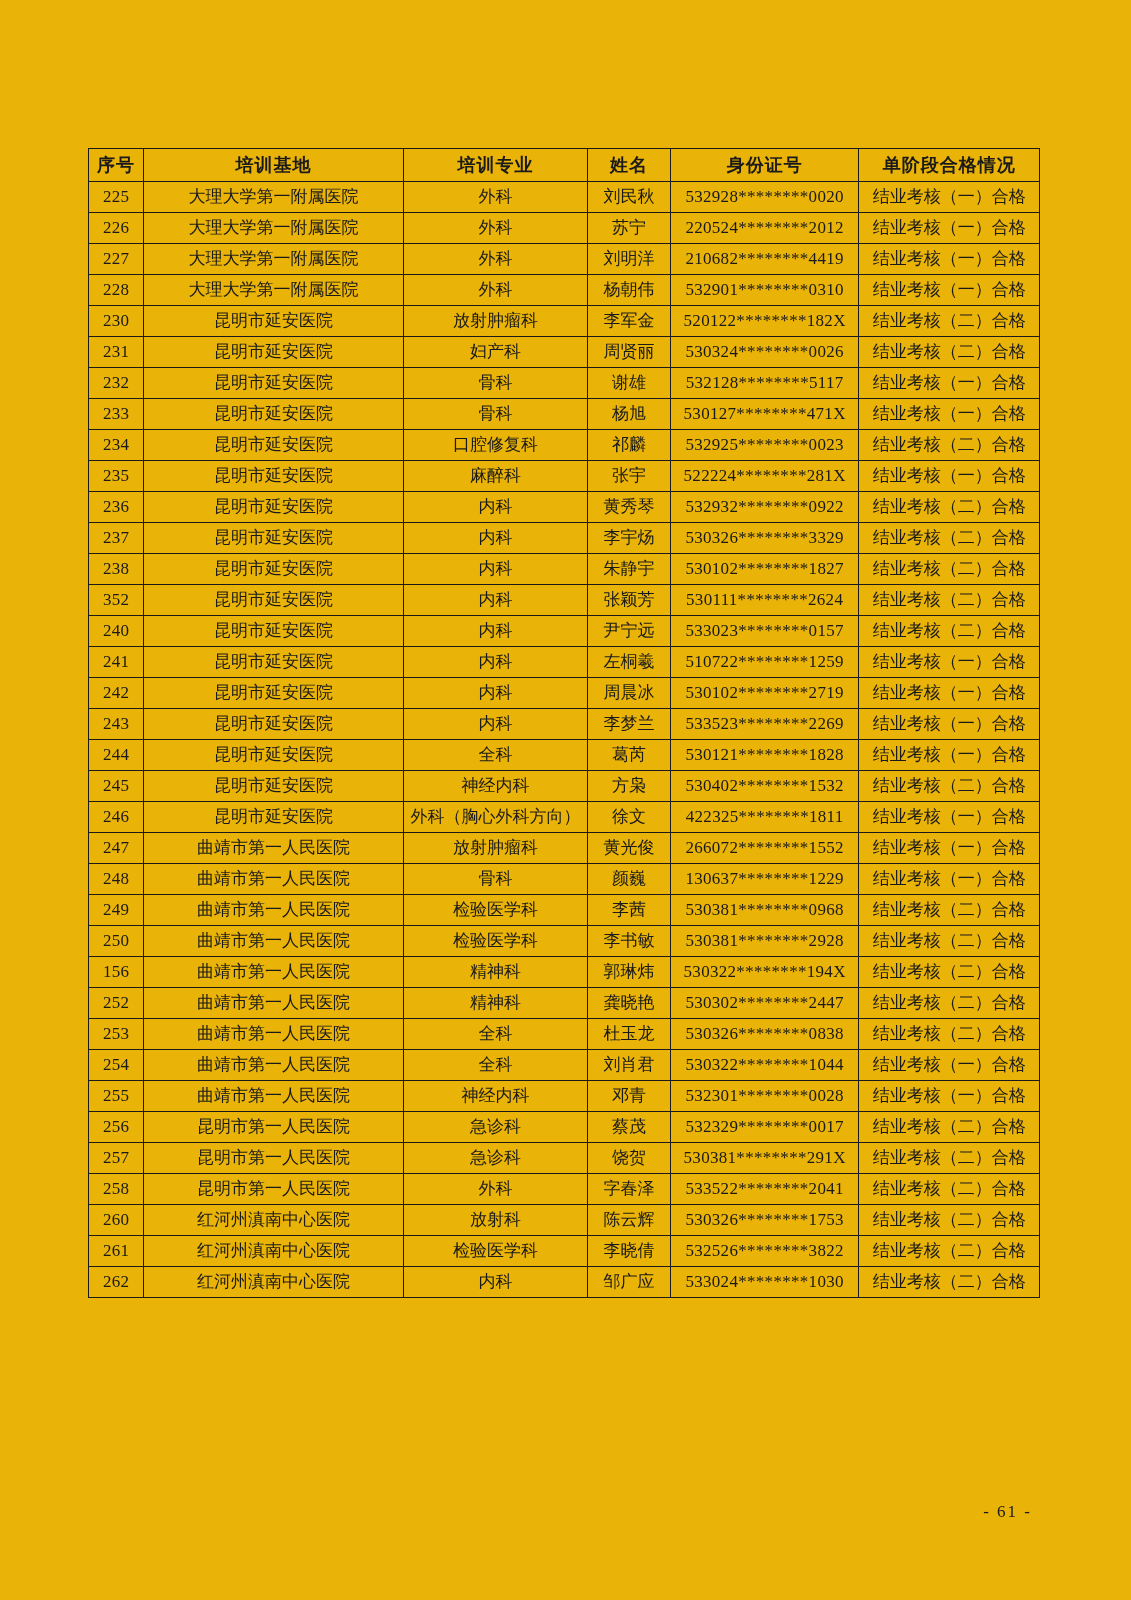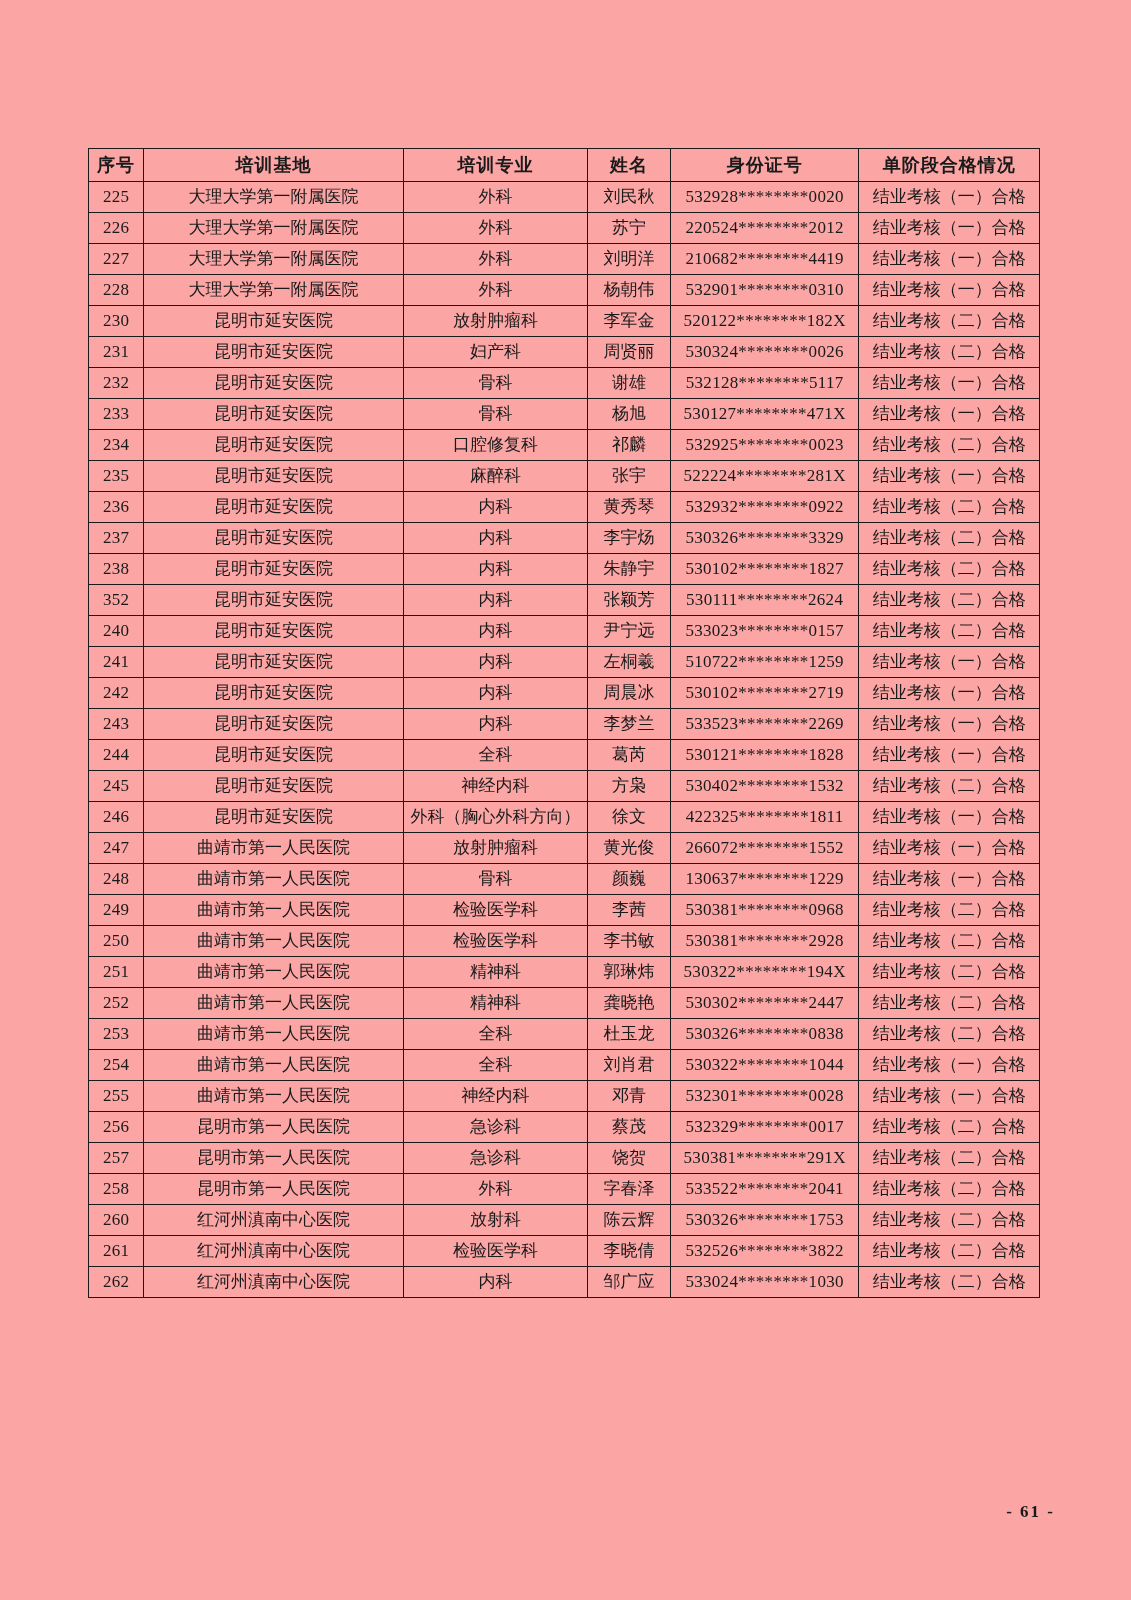--- a/index.html
+++ b/index.html
@@ -5,21 +5,21 @@
   * { margin: 0; padding: 0; box-sizing: border-box; }
   html, body { background: #ffffff; }
   body {
     font-family: "Liberation Serif", "DejaVu Serif", serif;
     color: #1a1a1a;
   }
   .page {
     position: relative;
     width: 1131px;
     height: 1600px;
-    background: #fca5a5;
+    background: #eab308;
     overflow: hidden;
   }
   table.roster {
     position: absolute;
     left: 88px;
     top: 148px;
     width: 952px;
     border-collapse: collapse;
     table-layout: fixed;
   }
@@ -40,26 +40,25 @@
   }
   table.roster td {
     height: 31px;
   }
   td.cell-seq, td.cell-id {
     font-size: 18px;
     letter-spacing: 0.3px;
   }
   .page-number {
     position: absolute;
-    right: 76px;
+    right: 99px;
     top: 1502px;
     font-size: 17px;
     letter-spacing: 2px;
     color: #1a1a1a;
-    font-weight: bold;
   }
 </style>
 </head>
 <body>
 
 <div class="page">
 
   <table class="roster">
     <colgroup id="roster-colgroup">
         <col style="width: 5.8%;">
@@ -274,21 +273,21 @@
         </tr>
         <tr>
           <td class="cell-seq">250</td>
           <td class="cell-base">曲靖市第一人民医院</td>
           <td class="cell-specialty">检验医学科</td>
           <td class="cell-name">李书敏</td>
           <td class="cell-id">530381********2928</td>
           <td class="cell-result">结业考核（二）合格</td>
         </tr>
         <tr>
-          <td class="cell-seq">251</td>
+          <td class="cell-seq">156</td>
           <td class="cell-base">曲靖市第一人民医院</td>
           <td class="cell-specialty">精神科</td>
           <td class="cell-name">郭琳炜</td>
           <td class="cell-id">530322********194X</td>
           <td class="cell-result">结业考核（二）合格</td>
         </tr>
         <tr>
           <td class="cell-seq">252</td>
           <td class="cell-base">曲靖市第一人民医院</td>
           <td class="cell-specialty">精神科</td>

